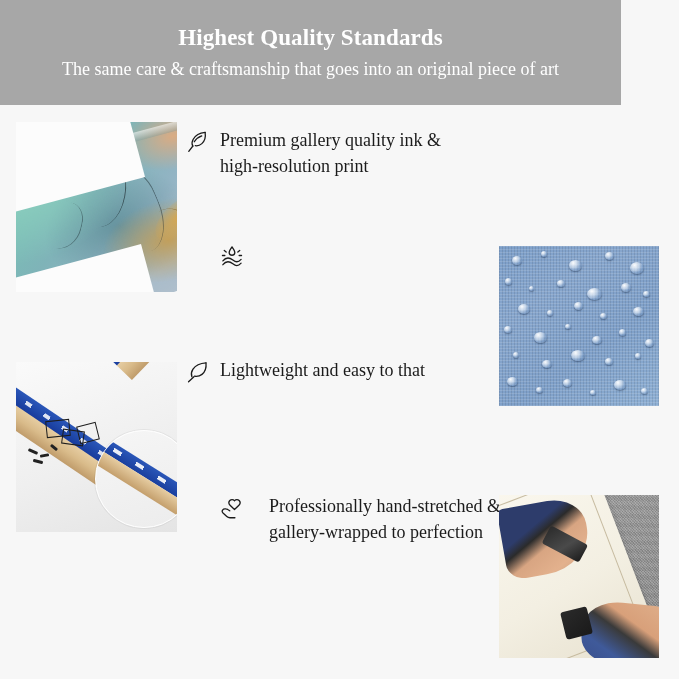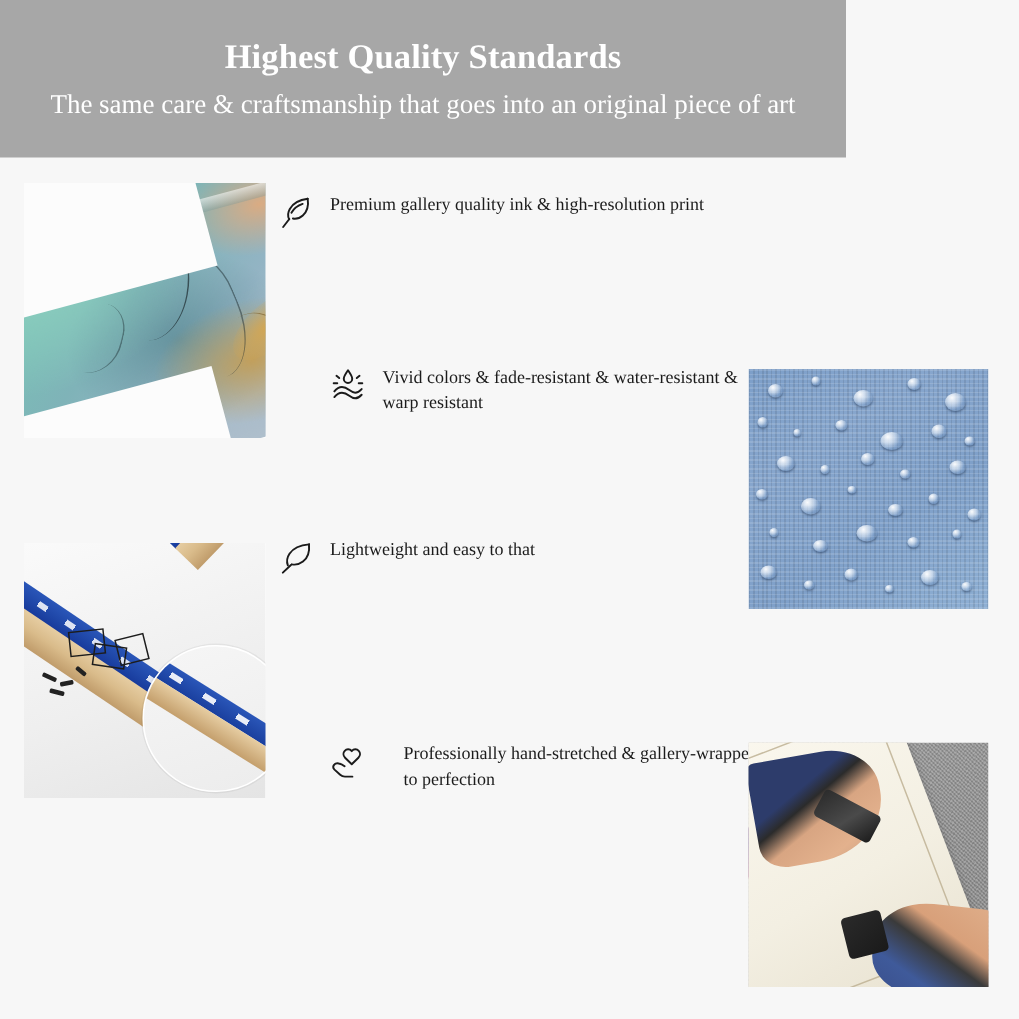--- a/index.html
+++ b/index.html
@@ -13,21 +13,21 @@
     font-family: "Liberation Serif", "DejaVu Serif", serif;
     overflow: hidden;
     position: relative;
   }
 
   
   .banner {
     position: absolute;
     left: 0;
     top: 0;
-    width: 564px;
+    width: 621px;
     height: 105px;
     background: #a7a7a7;
     display: flex;
     flex-direction: column;
     align-items: center;
     justify-content: center;
     box-sizing: border-box;
   }
   .banner-title {
     color: #ffffff;
@@ -61,21 +61,21 @@
     margin-right: 10px;
     margin-top: 1px;
     display: block;
   }
   .feature-icon svg {
     display: block;
     width: 26px;
     height: 26px;
   }
   .feature-text {
-    font-size: 12px;
+    font-size: 18px;
     line-height: 1.42;
     color: #1b1b1b;
     font-family: "Liberation Serif", "DejaVu Serif", serif;
   }
 
   .feature-1 { left: 184px; top: 128px; width: 290px; }
   .feature-2 { left: 219px; top: 243px; width: 290px; }
   .feature-3 { left: 184px; top: 358px; width: 300px; }
   .feature-4 { left: 219px; top: 494px; width: 290px; gap: 14px; }
 
@@ -340,21 +340,20 @@
 
 <div class="feature feature-2">
   <span class="feature-icon">
     <svg viewBox="0 0 24 24" fill="none" stroke="#1b1b1b" stroke-width="1.2" stroke-linecap="round" stroke-linejoin="round">
       <path d="M12 2.6c1.6 2.3 2.6 3.9 2.6 5.2a2.6 2.6 0 0 1-5.2 0c0-1.3 1-2.9 2.6-5.2Z"></path>
       <path d="M6.6 7.4 4.9 6M17.4 7.4 19.1 6M5.4 10.6H3.2M18.6 10.6h2.2"></path>
       <path d="M3.6 15.6c1.4-1.8 3-2.7 4.7-2.7 1.8 0 3.2.9 4.5 1.9 1.2.9 2.3 1.6 3.6 1.6 1.4 0 2.7-.8 4-2.2"></path>
       <path d="M3.6 19.1c1.4-1.8 3-2.7 4.7-2.7 1.8 0 3.2.9 4.5 1.9 1.2.9 2.3 1.6 3.6 1.6 1.4 0 2.7-.8 4-2.2"></path>
     </svg>
   </span>
-  <span class="feature-text">Vivid colors &amp; fade-resistant &amp; water-resistant &amp; warp resistant</span>
 </div>
 
 <div class="photo photo-2">
   <div class="p2-bg"></div>
   <div class="p2-weave"></div>
   <div class="drop" style="left:8%;top:6%;width:10px;height:9px;"></div>
   <div class="drop" style="left:26%;top:3%;width:6px;height:6px;"></div>
   <div class="drop" style="left:44%;top:9%;width:13px;height:11px;"></div>
   <div class="drop" style="left:66%;top:4%;width:9px;height:8px;"></div>
   <div class="drop" style="left:82%;top:10%;width:14px;height:12px;"></div>

